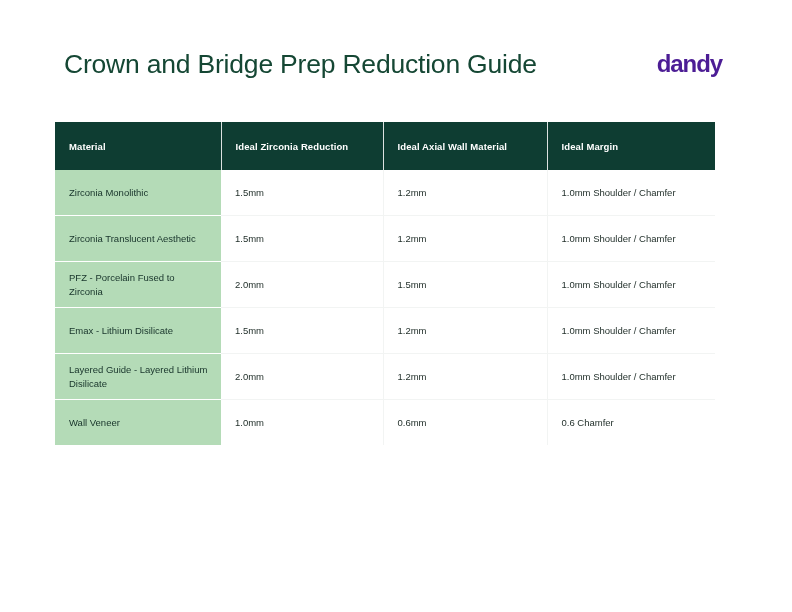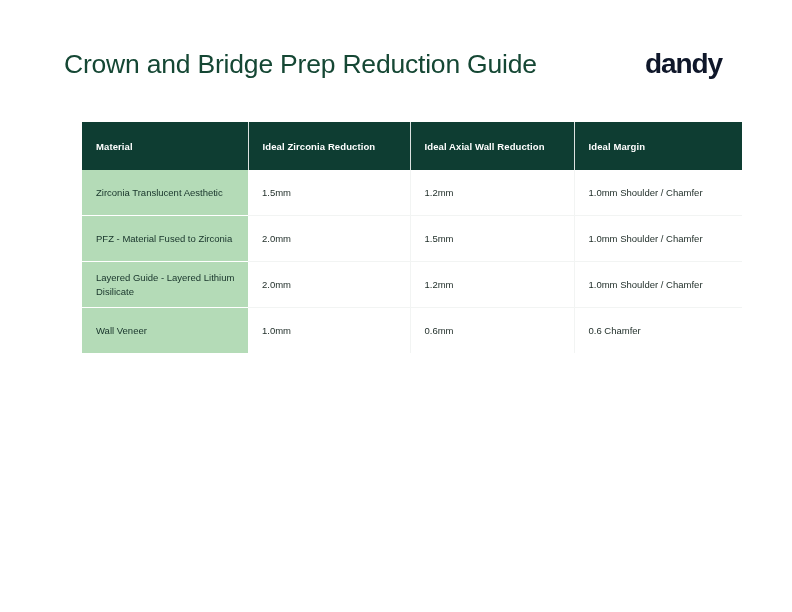--- a/index.html
+++ b/index.html
@@ -33,32 +33,32 @@
   }
   .page-title {
     font-size: 26.5px;
     font-weight: 400;
     color: #154734;
     letter-spacing: -0.2px;
     white-space: nowrap;
     line-height: 1;
   }
   .brand-logo {
-    font-size: 28px;
+    font-size: 24px;
     font-weight: 700;
-    color: #0f172a;
+    color: #4c1d95;
     letter-spacing: -1.1px;
     line-height: 1;
     padding-right: 2px;
   }
 
   
   .table-wrap {
     position: absolute;
-    left: 82px;
+    left: 55px;
     top: 122px;
     width: 660px;
   }
   table.guide {
     border-collapse: collapse;
     width: 660px;
     table-layout: fixed;
   }
   col.c0 { width: 166px; }
   col.c1 { width: 162px; }
@@ -116,35 +116,47 @@
       <colgroup>
         <col class="c0">
           <col class="c1">
           <col class="c2">
           <col class="c3">
       </colgroup>
       <thead>
         <tr>
           <th>Material</th>
           <th>Ideal Zirconia Reduction</th>
-          <th>Ideal Axial Wall Reduction</th>
+          <th>Ideal Axial Wall Material</th>
           <th class="last">Ideal Margin</th>
         </tr>
       </thead>
       <tbody>
+        <tr>
+          <td class="material">Zirconia Monolithic</td>
+          <td>1.5mm</td>
+          <td>1.2mm</td>
+          <td class="last">1.0mm Shoulder / Chamfer</td>
+        </tr>
         <tr>
           <td class="material">Zirconia Translucent Aesthetic</td>
           <td>1.5mm</td>
           <td>1.2mm</td>
           <td class="last">1.0mm Shoulder / Chamfer</td>
         </tr>
         <tr>
-          <td class="material">PFZ - Material Fused to Zirconia</td>
+          <td class="material">PFZ - Porcelain Fused to Zirconia</td>
           <td>2.0mm</td>
           <td>1.5mm</td>
+          <td class="last">1.0mm Shoulder / Chamfer</td>
+        </tr>
+        <tr>
+          <td class="material">Emax - Lithium Disilicate</td>
+          <td>1.5mm</td>
+          <td>1.2mm</td>
           <td class="last">1.0mm Shoulder / Chamfer</td>
         </tr>
         <tr>
           <td class="material">Layered Guide - Layered Lithium Disilicate</td>
           <td>2.0mm</td>
           <td>1.2mm</td>
           <td class="last">1.0mm Shoulder / Chamfer</td>
         </tr>
         <tr>
           <td class="material">Wall Veneer</td>

